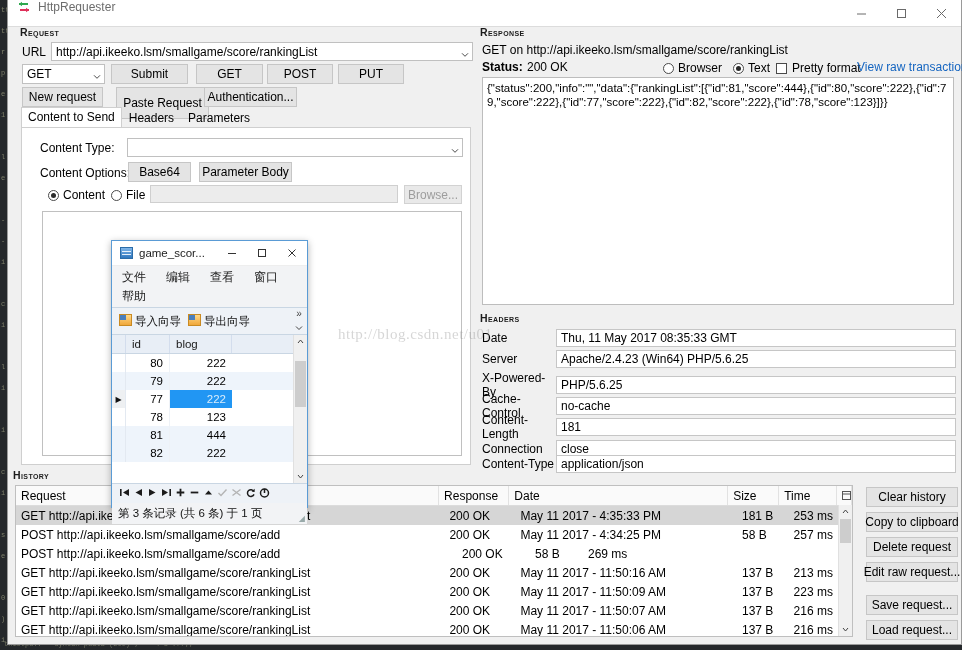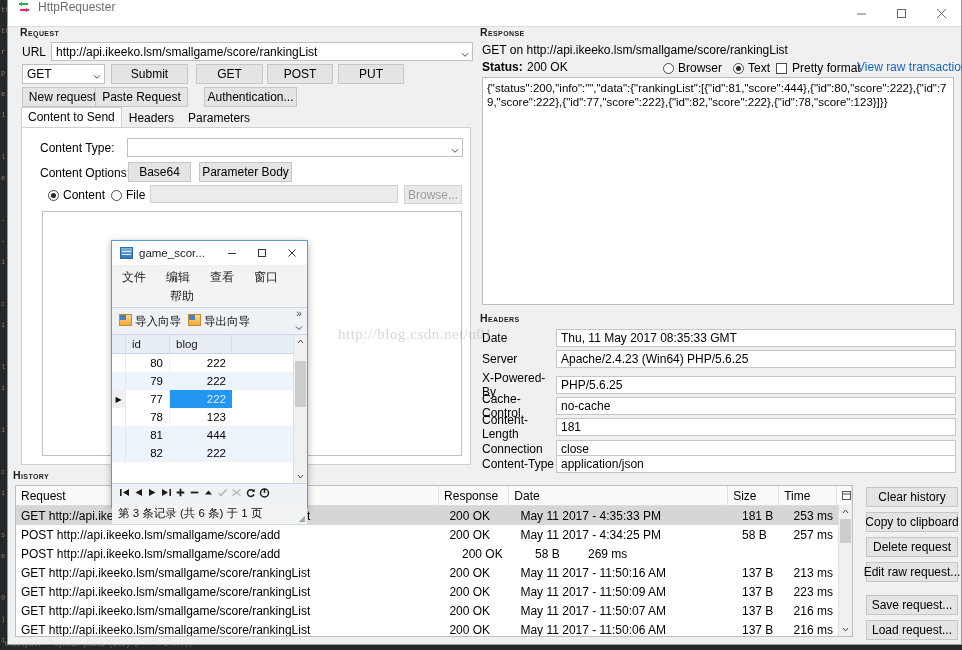--- a/index.html
+++ b/index.html
@@ -105,21 +105,21 @@
       linear-gradient(#7fb5e8,#2f76bd);border:1px solid #2b6ca8;box-sizing:border-box;position:relative;}
   #navTitle .nicon:after{content:"";position:absolute;left:1px;top:3px;right:1px;height:1px;
       background:rgba(255,255,255,.85);box-shadow:0 3px 0 rgba(255,255,255,.85);}
   #navTitle .ntxt{font-size:11.5px;color:#222;}
   #navTitle .nw{margin-left:auto;display:flex;}
   #navTitle .nw span{width:30px;height:24px;display:flex;align-items:center;justify-content:center;
       color:#444;font-size:11px;}
   #navMenu{font-size:12px;color:#222;padding:3px 0 2px 0;}
   #navMenu .mrow{display:flex;padding-left:10px;}
   #navMenu .mi{margin-right:20px;cursor:default;}
-  #navMenu .mrow2{padding-left:10px;margin-top:2px;margin-left:48px;}
+  #navMenu .mrow2{padding-left:10px;margin-top:2px;}
   #navTool{height:26px;border-top:1px solid #c9d6e3;border-bottom:1px solid #c9d6e3;
       background:#eef2f7;display:flex;align-items:center;position:relative;}
   .wizbtn{display:flex;font-size:11.5px;color:#111;margin-left:7px;}
   .wizbtn .wi{width:13px;height:12px;margin-right:3px;background:linear-gradient(#ffd98a,#f0a73a);
       border:1px solid #c98a22;box-sizing:border-box;position:relative;}
   .wizbtn .wi:before{content:"";position:absolute;left:0;top:0;width:6px;height:5px;background:#4a7fbd;}
   #navTool .chev{position:absolute;right:3px;top:1px;font-size:10px;color:#444;line-height:10px;text-align:center;width:10px;}
   #navTool .chev2{position:absolute;right:3px;bottom:1px;font-size:8px;color:#444;line-height:9px;width:10px;text-align:center;}
 
   #gridWrap{position:relative;background:#fff;height:148px;overflow:hidden;}
@@ -242,21 +242,21 @@
             <path d="M1 2.5 L4 5.5 L7 2.5" fill="none" stroke="#4a4a4a" stroke-width="1"></path>
           </svg>
       </span>
     </div>
     <div class="btn" style="left:93px;top:37px;width:77px;height:20px;">Submit</div>
     <div class="btn" style="left:178px;top:37px;width:67px;height:20px;">GET</div>
     <div class="btn" style="left:249px;top:37px;width:66px;height:20px;">POST</div>
     <div class="btn" style="left:320px;top:37px;width:66px;height:20px;">PUT</div>
 
     <div class="btn" style="left:4px;top:60px;width:81px;height:20px;">New request</div>
-    <div class="btn" style="left:77px;top:60px;width:93px;height:20px;">Paste Request</div>
+    <div class="btn" style="left:98px;top:60px;width:93px;height:32px;">Paste Request</div>
     <div class="btn" style="left:186px;top:60px;width:93px;height:20px;">Authentication...</div>
 
     <div class="tabstrip" style="left:3px;top:83px;width:450px;height:18px;">
       <div class="tab active">Content to Send</div>
       <div class="tab">Headers</div>
       <div class="tab">Parameters</div>
     </div>
 
     <div class="panel" style="left:3px;top:100px;width:450px;height:338px;">
       <div class="lbl" style="left:18px;top:13px;">Content Type:</div>

